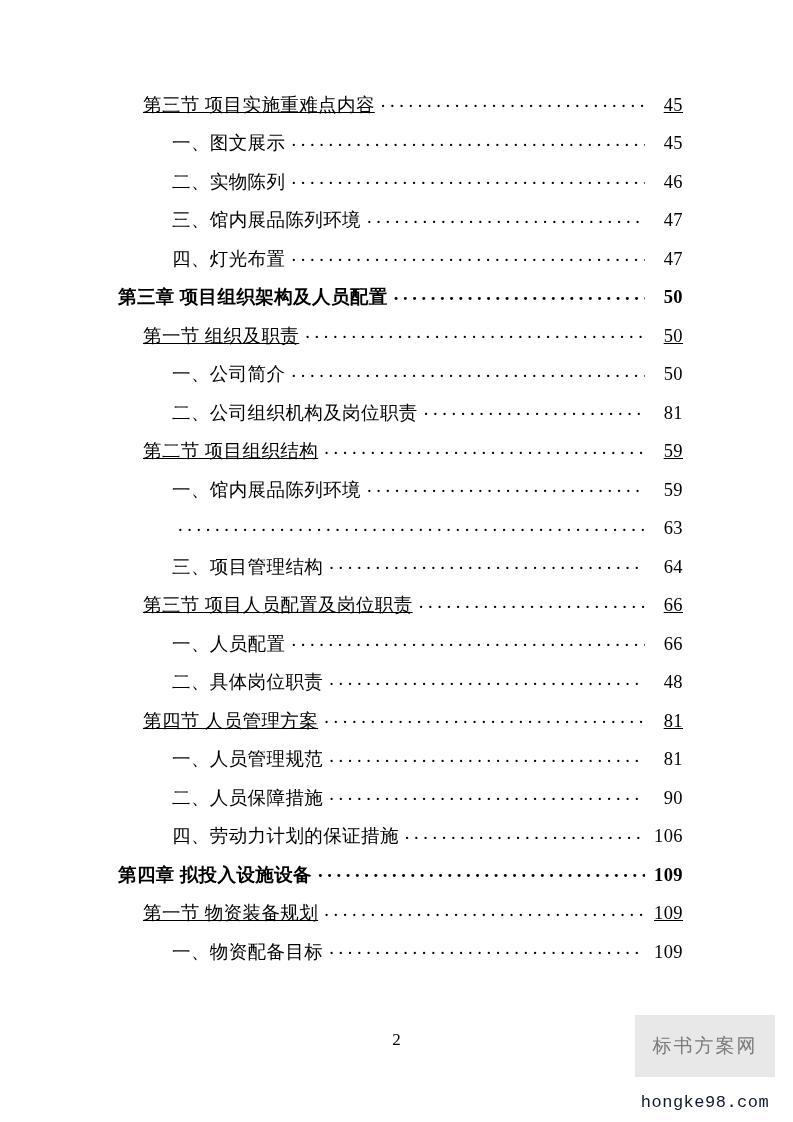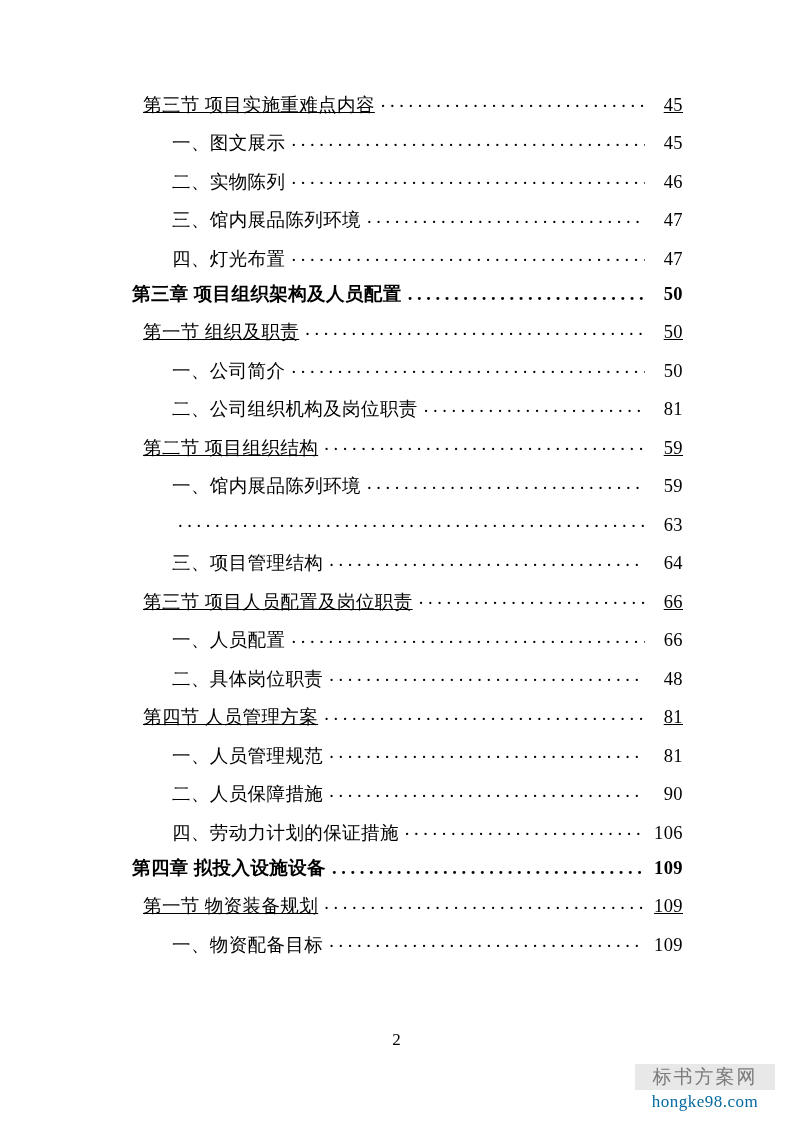--- a/index.html
+++ b/index.html
@@ -54,21 +54,21 @@
     letter-spacing: 0px;
     font-size: 18.5px;
   }
   .toc-entry .pageno {
     flex: 0 0 auto;
     text-align: right;
     min-width: 34px;
     letter-spacing: 0.4px;
   }
   
-  .lvl-chapter { margin-left: 14px; font-weight: bold; align-items: flex-end; }
+  .lvl-chapter { margin-left: 0px; font-weight: bold; }
   .lvl-chapter .leader::after { font-weight: bold; }
   .lvl-section { margin-left: 25px; text-decoration: underline; }
   .lvl-item    { margin-left: 54px; }
 
   .lvl-chapter .pageno { font-weight: bold; }
 
   .folio {
     position: absolute;
     left: 0;
     right: 0;
@@ -84,29 +84,29 @@
     width: 140px;
     text-align: center;
     user-select: none;
   }
   .watermark .wm-top {
     background: #e8e8e8;
     color: #7a7a7a;
     font-size: 19px;
     letter-spacing: 2px;
     font-family: "Liberation Sans", sans-serif;
-    padding: 0 4px;
+    padding: 18px 4px;
     display: block;
   }
   .watermark .wm-bottom {
-    color: #0369a1;
+    color: #0f172a;
     font-size: 17px;
-    font-family: Liberation Serif, serif;
+    font-family: Liberation Mono, monospace;
     display: block;
-    margin-top: 2px;
+    margin-top: 16px;
     letter-spacing: 0.5px;
   }
 </style>
 </head>
 <body>
 
 <div class="page">
   <ul class="toc" id="toc-list">
       <li class="toc-entry lvl-section">
         <span class="title">第三节 项目实施重难点内容</span>

